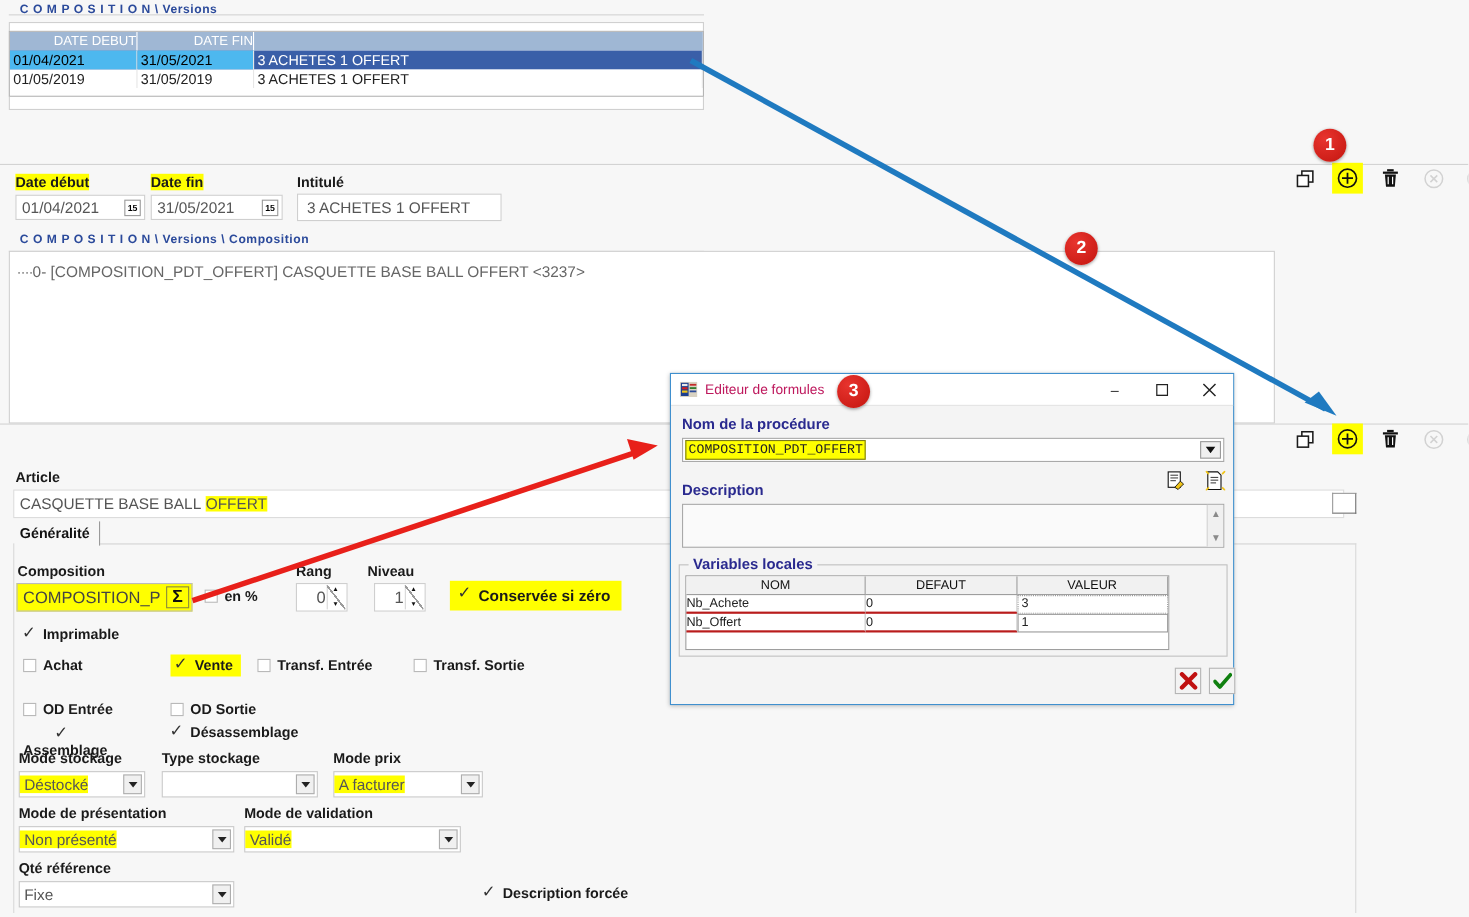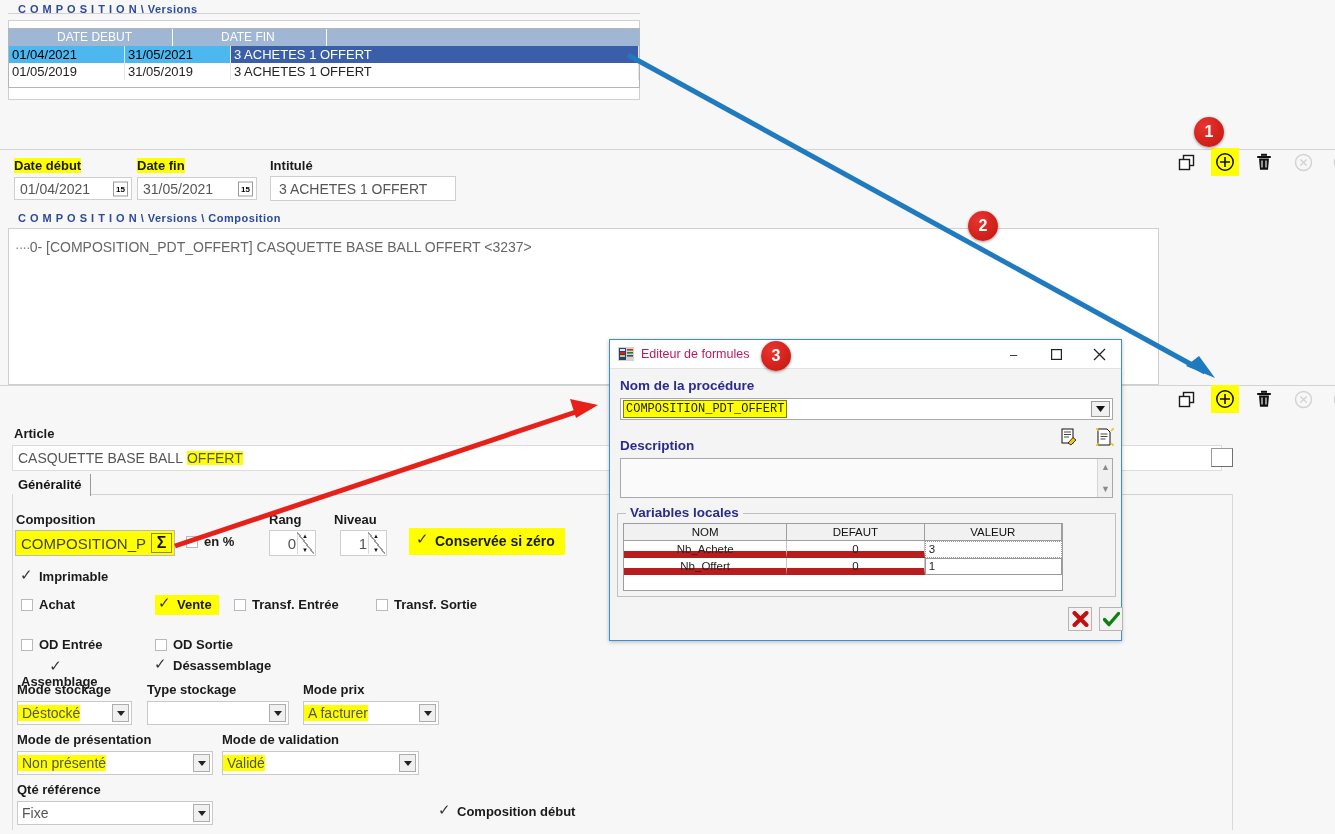--- a/index.html
+++ b/index.html
@@ -19,22 +19,22 @@
     letter-spacing:0.5px; background:#f7f7f7; padding:0 4px;
     white-space:nowrap; font-size:11px;
   }
   .sect-line { position:absolute; border-top:1px solid #d3d3d3; }
 
   
   #versions-grid { position:absolute; left:8px; top:28px; width:632px; height:60px;
       border:1px solid #b5b5b5; background:#fff; overflow:hidden; }
   .vg-head { display:flex; height:17px; background:#9fb7d4; }
   .vg-head div {
-    color:#fff; font-size:12px; text-align:left; line-height:17px;
-    border-right:1px solid #fff; overflow:hidden; white-space:nowrap;margin-left:48px;
+    color:#fff; font-size:12px; text-align:right; line-height:17px;
+    border-right:1px solid #fff; overflow:hidden; white-space:nowrap;
   }
   .vg-row { display:flex; height:17px; font-size:13px; line-height:17px; }
   .vg-row div { border-right:1px solid #e6e6e6; padding-left:3px; white-space:nowrap; overflow:hidden; }
   .vg-row.sel { background:#3a5fa8; color:#fff; }
   .vg-row.sel .c0, .vg-row.sel .c1 { background:#4db8ef; color:#000; }
   .c0 { width:116px; } .c1 { width:106px; } .c2 { flex:1; }
 
   
   .lbl { position:absolute; font-weight:bold; font-size:13px; color:#1a1a1a; white-space:nowrap; }
   .lbl.hl { background:#ffff00; }
@@ -109,22 +109,22 @@
   .dlg-wbtns div { width:43px; height:29px; display:flex; align-items:center;
        justify-content:center; font-size:15px; color:#222; }
   .dlg-sec { position:absolute; font-weight:bold; color:#2a2a8f; font-size:13.5px; }
   .dlg-box { position:absolute; background:#fff; border:1px solid #a9a9a9; }
 
   .vt { position:absolute; border:1px solid #9e9e9e; background:#fff; }
   .vt-head { display:flex; height:17px; background:#f1f1f1; font-size:11.5px;
      color:#111; text-align:center; }
   .vt-head div { line-height:17px; border-right:1px solid #9e9e9e; border-bottom:1px solid #9e9e9e; }
   .vt-row { display:flex; height:17px; font-size:11.5px; }
-  .vt-row div { line-height:17px; border-right:1px solid #c5c5c5; border-bottom:7px solid #b91c1c;
-     text-align:center; }
+  .vt-row div { line-height:17px; border-right:1px solid #c5c5c5; border-bottom:2px solid #b91c1c;
+     text-align:left; }
   .k0 { width:164px; } .k1 { width:138px; } .k2 { width:138px; }
   .vt-row .k2 { text-align:left; padding-left:3px; border:1px solid #999; height:17px;
      line-height:15px; background:#fff; }
 
   
   .badge { position:absolute; width:30px; height:30px; border-radius:50%;
     background:radial-gradient(circle at 35% 30%, #e8342e, #c3150f);
     color:#fff; font-size:16px; font-weight:bold; display:flex;
     align-items:center; justify-content:center; box-shadow:0 1px 3px rgba(0,0,0,.4); z-index:40; }
 
@@ -368,21 +368,21 @@
   </div>
 
   <div class="lbl" style="left:17px; top:782px;">Qté référence</div>
   <div class="combo" style="left:17px; top:801px; width:196px; height:24px;">
     <span class="ctext">Fixe</span>
     <span class="carrow"></span>
   </div>
 
   <div class="cb on" style="left:439px; top:804px;">
     <span class="box"></span>
-    <span>Composition début</span>
+    <span>Description forcée</span>
   </div>
 
   <svg class="ann" viewBox="0 0 1335 834">
 
     <g>
       <path d="M628 55 L1205 372" stroke="#1f7ac0" stroke-width="5" fill="none"></path>
       <path d="M1215 378 L1186 366 L1199 356 Z" fill="#1f7ac0"></path>
     </g>
 
     <g>

